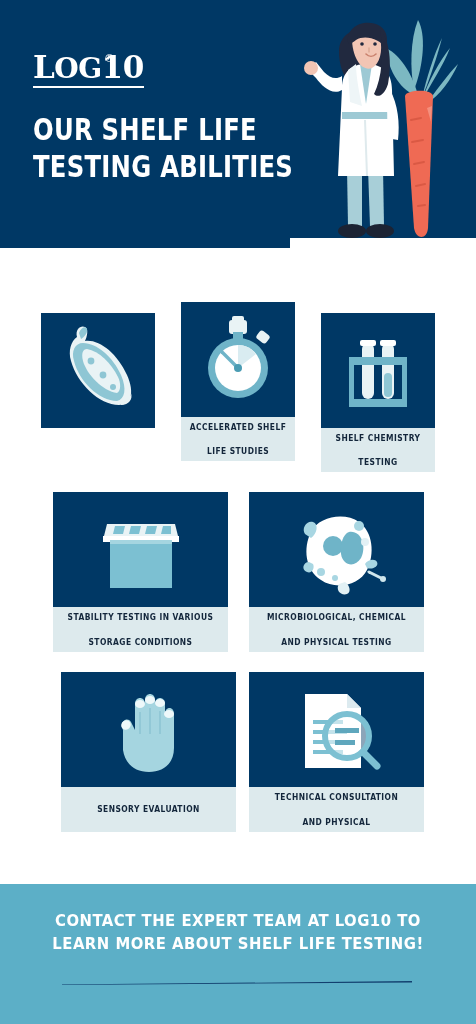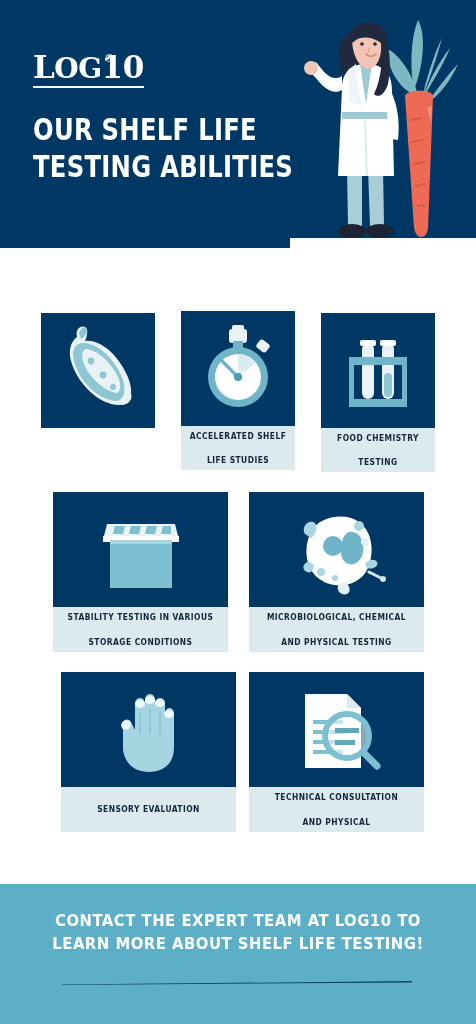--- a/index.html
+++ b/index.html
@@ -216,21 +216,21 @@
           <path d="M46 36 C58 38 70 50 77 64 C80 70 80 78 76 80 C62 78 46 62 42 48 C40 40 42 36 46 36 Z" fill="#e9f3f5"></path>
           <circle cx="50" cy="48" r="3.4" fill="#8ec6d4"></circle>
           <circle cx="62" cy="62" r="3.4" fill="#8ec6d4"></circle>
           <circle cx="72" cy="74" r="3" fill="#8ec6d4"></circle>
           <path d="M38 20 C40 14 45 13 46 16 C47 20 43 24 40 26 Z" fill="#8ec6d4"></path>
           <path d="M80 86 C86 86 90 84 90 80 C92 86 88 92 80 92 Z" fill="#e9f3f5"></path>
         </svg>
       </div>
     </div>
 
-    <div class="card r1" style="left:181px; top:63px;">
+    <div class="card r1" style="left:181px; top:54px;">
       <div class="card-icon">
         <svg viewBox="0 0 114 115" width="114" height="115">
           <rect x="48" y="18" width="18" height="14" rx="3" fill="#e9f3f5"></rect>
           <rect x="51" y="14" width="12" height="6" rx="2" fill="#e9f3f5"></rect>
           <rect x="76" y="30" width="12" height="10" rx="3" fill="#e9f3f5" transform="rotate(38 82 35)"></rect>
           <circle cx="57" cy="66" r="30" fill="#6fb4c8"></circle>
           <circle cx="57" cy="66" r="23" fill="#ffffff"></circle>
           <path d="M57 43 A23 23 0 0 1 75 52 L57 66 Z" fill="#d9ecf1"></path>
           <line x1="57" y1="66" x2="41" y2="50" stroke="#6fb4c8" stroke-width="3.4" stroke-linecap="round"></line>
           <circle cx="57" cy="66" r="4" fill="#4a9cb3"></circle>
@@ -254,21 +254,21 @@
           <rect x="59" y="27" width="16" height="6" rx="2" fill="#ffffff"></rect>
           <rect x="63" y="60" width="8" height="24" rx="4" fill="#8ec6d4"></rect>
           <rect x="28" y="44" width="58" height="8" fill="#6fb4c8"></rect>
           <rect x="28" y="86" width="58" height="8" fill="#6fb4c8"></rect>
           <rect x="28" y="44" width="5" height="50" fill="#6fb4c8"></rect>
           <rect x="81" y="44" width="5" height="50" fill="#6fb4c8"></rect>
         </svg>
       </div>
       <div class="card-label">
         <span>
-          <span>FOOD CHEMISTRY</span><br>
+          <span>SHELF CHEMISTRY</span><br>
           <span>TESTING</span>
         </span>
       </div>
     </div>
 
     <div class="card r2" style="left:53px; top:244px;">
       <div class="card-icon">
         <svg viewBox="0 0 175 115" width="175" height="115">
           <rect x="57" y="48" width="62" height="48" fill="#7cc0d2"></rect>
           <path d="M54 32 L122 32 L126 48 L50 48 Z" fill="#e9f3f5"></path>

